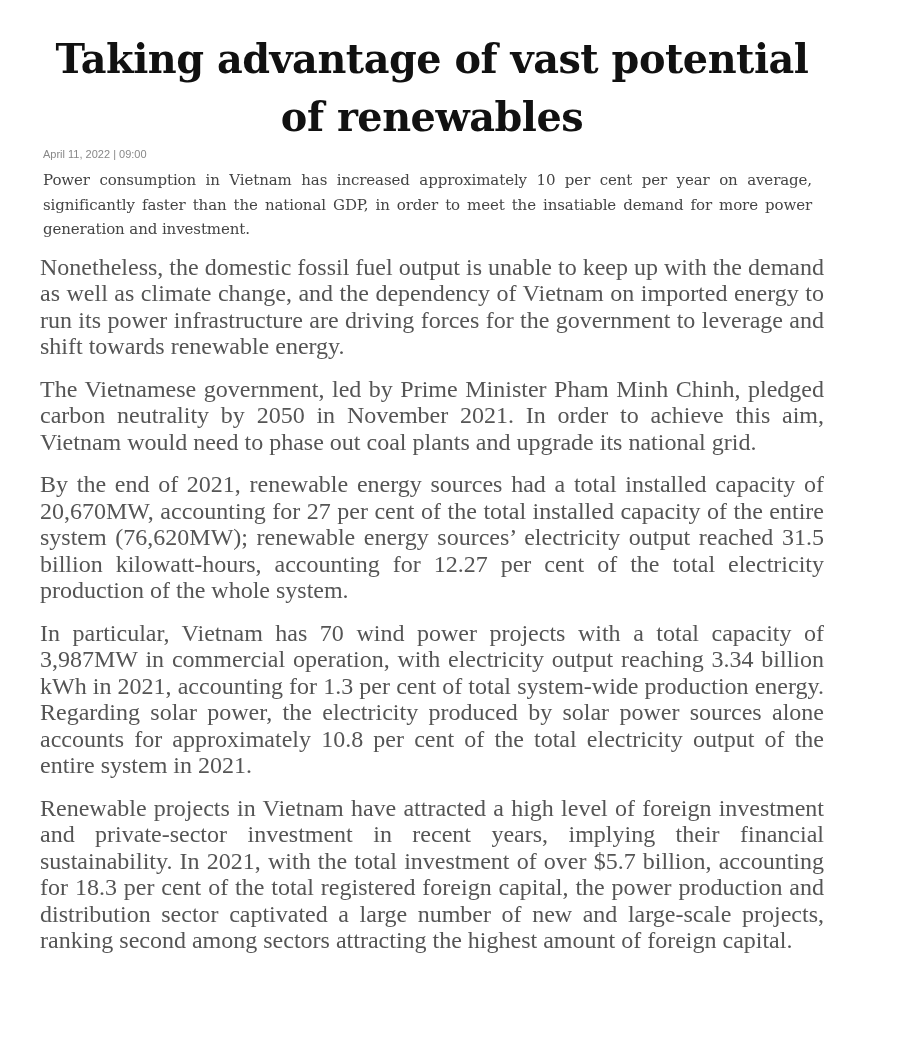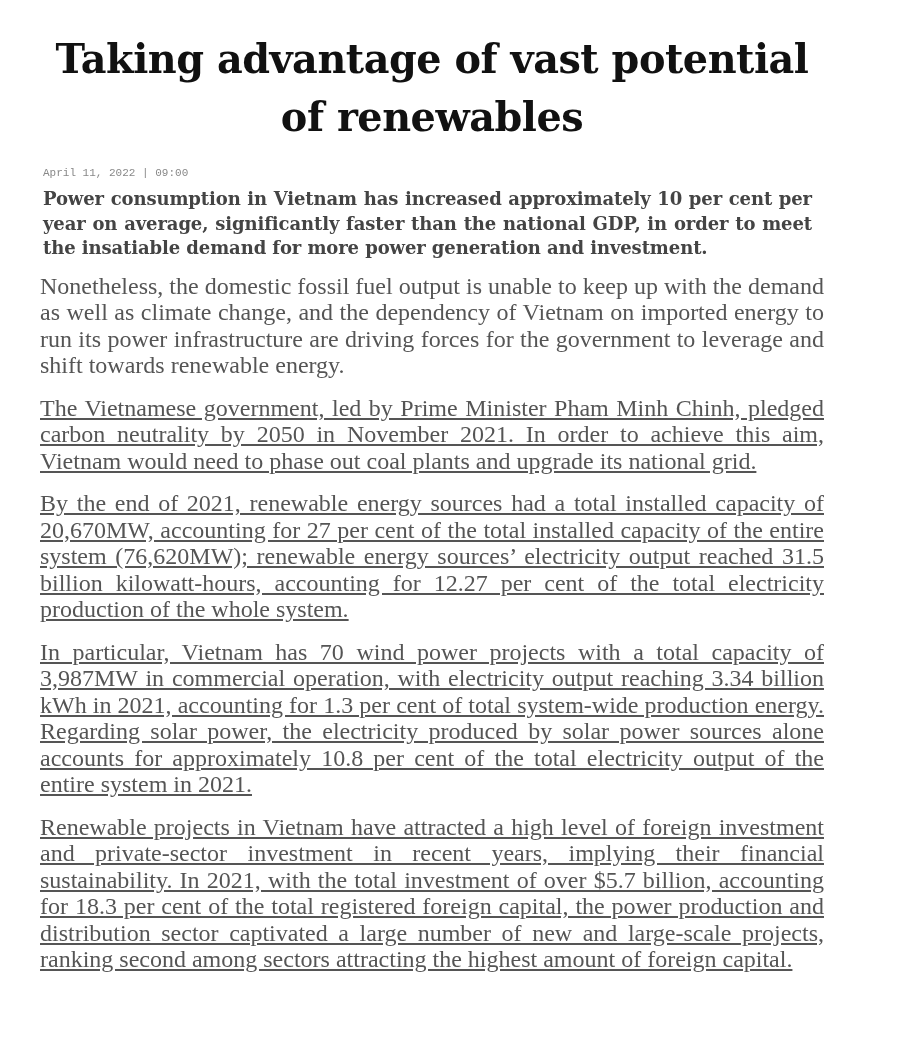--- a/index.html
+++ b/index.html
@@ -24,48 +24,47 @@
       font-weight: bold;
       font-size: 41px;
       line-height: 58px;
       color: #111111;
       text-align: center;
       margin: 0 -14px 0 -14px;
       letter-spacing: -0.5px;
       transform: scaleX(0.97);
     }
     .meta {
-      font-family: Liberation Mono, monospace;
+      font-family: Liberation Sans, sans-serif;
       font-size: 11px;
       color: #888888;
-      margin-top: 19px;
       margin-left: 3px;
       height: 16px;
       line-height: 16px;
     }
     .lead {
       font-family: "DejaVu Serif", serif;
-      font-weight: bold;
-      font-size: 18px;
+      font-weight: normal;
+      font-size: 15px;
       line-height: 24.5px;
       color: #444444;
       text-align: justify;
       margin: 6px 12px 0 3px;
       letter-spacing: -0.1px;
     }
     .para {
       font-family: "Liberation Serif", serif;
       font-size: 24px;
       line-height: 26.5px;
       color: #555555;
       text-align: justify;
       margin: 0;
     }
     .p1 { margin-top: 12px; }
-    .para + .para { margin-top: 16px; text-decoration: underline; }
+    .para + .para { margin-top: 16px; }
   </style>
 </head>
 <body>
 
 <article class="article">
   <h1 class="title">Taking advantage of vast potential of renewables</h1>
 
   <div class="meta">
     <span>April 11, 2022</span><span> | </span><span>09:00</span>
   </div>

